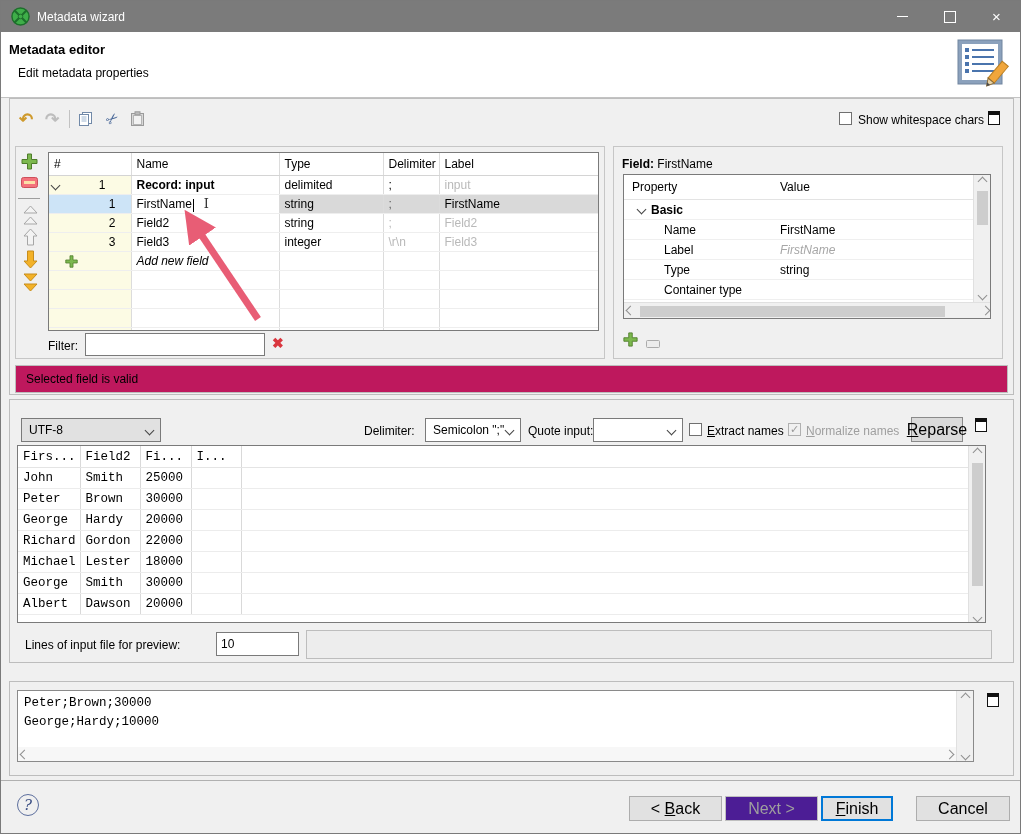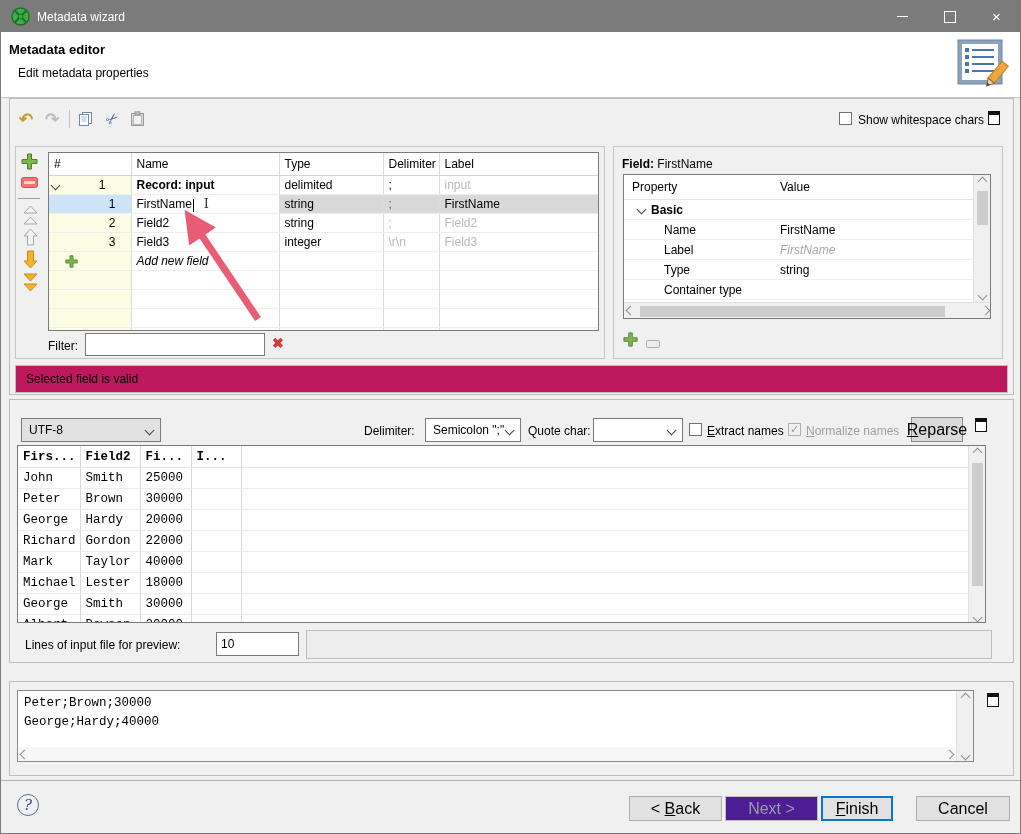--- a/index.html
+++ b/index.html
@@ -69,21 +69,21 @@
   
   .combo{border:1px solid #7a7a7a;background:#fff;display:flex;align-items:center;justify-content:space-between;padding:0 7px;font-size:12px}
   .combo.gray{background:#e1e1e1}
   .btn{display:flex;align-items:center;justify-content:center;background:#e1e1e1;border:1px solid #adadad;font-size:16px;cursor:default}
   .btn.dis{color:#9f9f9f;background:#4c1d95;border-color:#bfbfbf}
   .btn.def{border:2px solid #0078d7}
   .input{border:1px solid #7a7a7a;background:#fff;font-size:12px;padding:0 4px;font-family:"Liberation Sans",sans-serif}
   
   .mono{font-family:"Liberation Mono","DejaVu Sans Mono",monospace}
   .vtab{width:951px}
-  .vtab th{height:21px;font-weight:bold;text-align:left;padding:0 5px;border-right:1px solid #d9d9d9;border-bottom:1px solid #e4e4e4;background:#fff;font-size:12.5px;white-space:nowrap;overflow:hidden}
+  .vtab th{height:21px;font-weight:normal;text-align:left;padding:0 5px;border-right:1px solid #d9d9d9;border-bottom:1px solid #e4e4e4;background:#fff;font-size:12.5px;white-space:nowrap;overflow:hidden}
   .vtab th.fill,.vtab td.fill{border-right:none}
   .vtab td{height:20px;padding:0 5px;border-right:1px solid #d9d9d9;border-bottom:1px solid #ececec;font-size:12.5px;white-space:nowrap;overflow:hidden}
   .xred{color:#d9363e;font-size:14px;font-weight:bold}
   .helpc{width:22px;height:22px;border:1px solid #5d6f9e;border-radius:50%;display:flex;align-items:center;justify-content:center;color:#3c4f84;font-family:"DejaVu Serif",serif;font-style:italic;font-size:15px}
   .rawline{line-height:19px;font-size:12.5px;white-space:pre}
   .statusbox{border:1px solid #bdbdbd;background:#be185d;display:flex;align-items:center;padding-left:10px}
   u{text-decoration:underline}
 </style>
 </head>
 <body>
@@ -384,21 +384,21 @@
   <div class="abs grp" style="left:8px;top:398px;width:1005px;height:264px"></div>
   <div class="abs combo gray" style="left:20px;top:417px;width:140px;height:24px">
     <span>UTF-8</span>
       <span class="chev down"></span>
   </div>
   <span class="abs" style="left:363px;top:423px">Delimiter:</span>
   <div class="abs combo" style="left:424px;top:417px;width:96px;height:24px">
     <span>Semicolon ";"</span>
       <span class="chev down"></span>
   </div>
-  <span class="abs" style="left:527px;top:423px">Quote char:</span>
+  <span class="abs" style="left:527px;top:423px">Quote input:</span>
   <div class="abs combo" style="left:592px;top:417px;width:90px;height:24px">
     <span></span>
       <span class="chev down"></span>
   </div>
   <div class="abs cb" style="left:688px;top:422px"></div>
   <span class="abs" style="left:706px;top:423px"><u>E</u><span>xtract names</span></span>
   <div class="abs cb dis" style="left:787px;top:422px">
       <span>✓</span>
     </div>
   <span class="abs" style="left:805px;top:423px;color:#9f9f9f"><u>N</u><span>ormalize names</span></span>
@@ -451,27 +451,20 @@
               <td class="fill"></td>
             </tr>
             <tr>
               <td>Richard</td>
               <td>Gordon</td>
               <td>22000</td>
               <td></td>
               <td class="fill"></td>
             </tr>
             <tr>
-              <td>Mark</td>
-              <td>Taylor</td>
-              <td>40000</td>
-              <td></td>
-              <td class="fill"></td>
-            </tr>
-            <tr>
               <td>Michael</td>
               <td>Lester</td>
               <td>18000</td>
               <td></td>
               <td class="fill"></td>
             </tr>
             <tr>
               <td>George</td>
               <td>Smith</td>
               <td>30000</td>
@@ -495,21 +488,21 @@
     </div>
   </div>
   <span class="abs" style="left:24px;top:637px">Lines of input file for preview:</span>
   <input class="abs input" style="left: 215px; top: 631px; width: 83px; height: 24px;" value="10">
   <div class="abs" style="left:305px;top:629px;width:686px;height:29px;border:1px solid #bdbdbd;background:#ededed"></div>
 
   <div class="abs grp" style="left:8px;top:680px;width:1005px;height:95px"></div>
   <div class="abs" style="left:16px;top:689px;width:957px;height:72px;border:1px solid #8a8a8a;background:#fff;overflow:hidden">
     <div class="mono" style="padding:3px 6px">
         <div class="rawline">Peter;Brown;30000</div>
-        <div class="rawline">George;Hardy;40000</div>
+        <div class="rawline">George;Hardy;10000</div>
       </div>
     <div class="abs sbv" style="right:0;top:0;width:17px;height:71px">
       <span class="chev up lite"></span>
       <span class="chev down lite"></span>
     </div>
     <div class="abs sbh" style="left:0;bottom:0;width:938px;height:14px;background:#f7f7f7;border-top:none">
       <span class="chev left lite"></span>
       <span class="chev right lite"></span>
     </div>
   </div>

